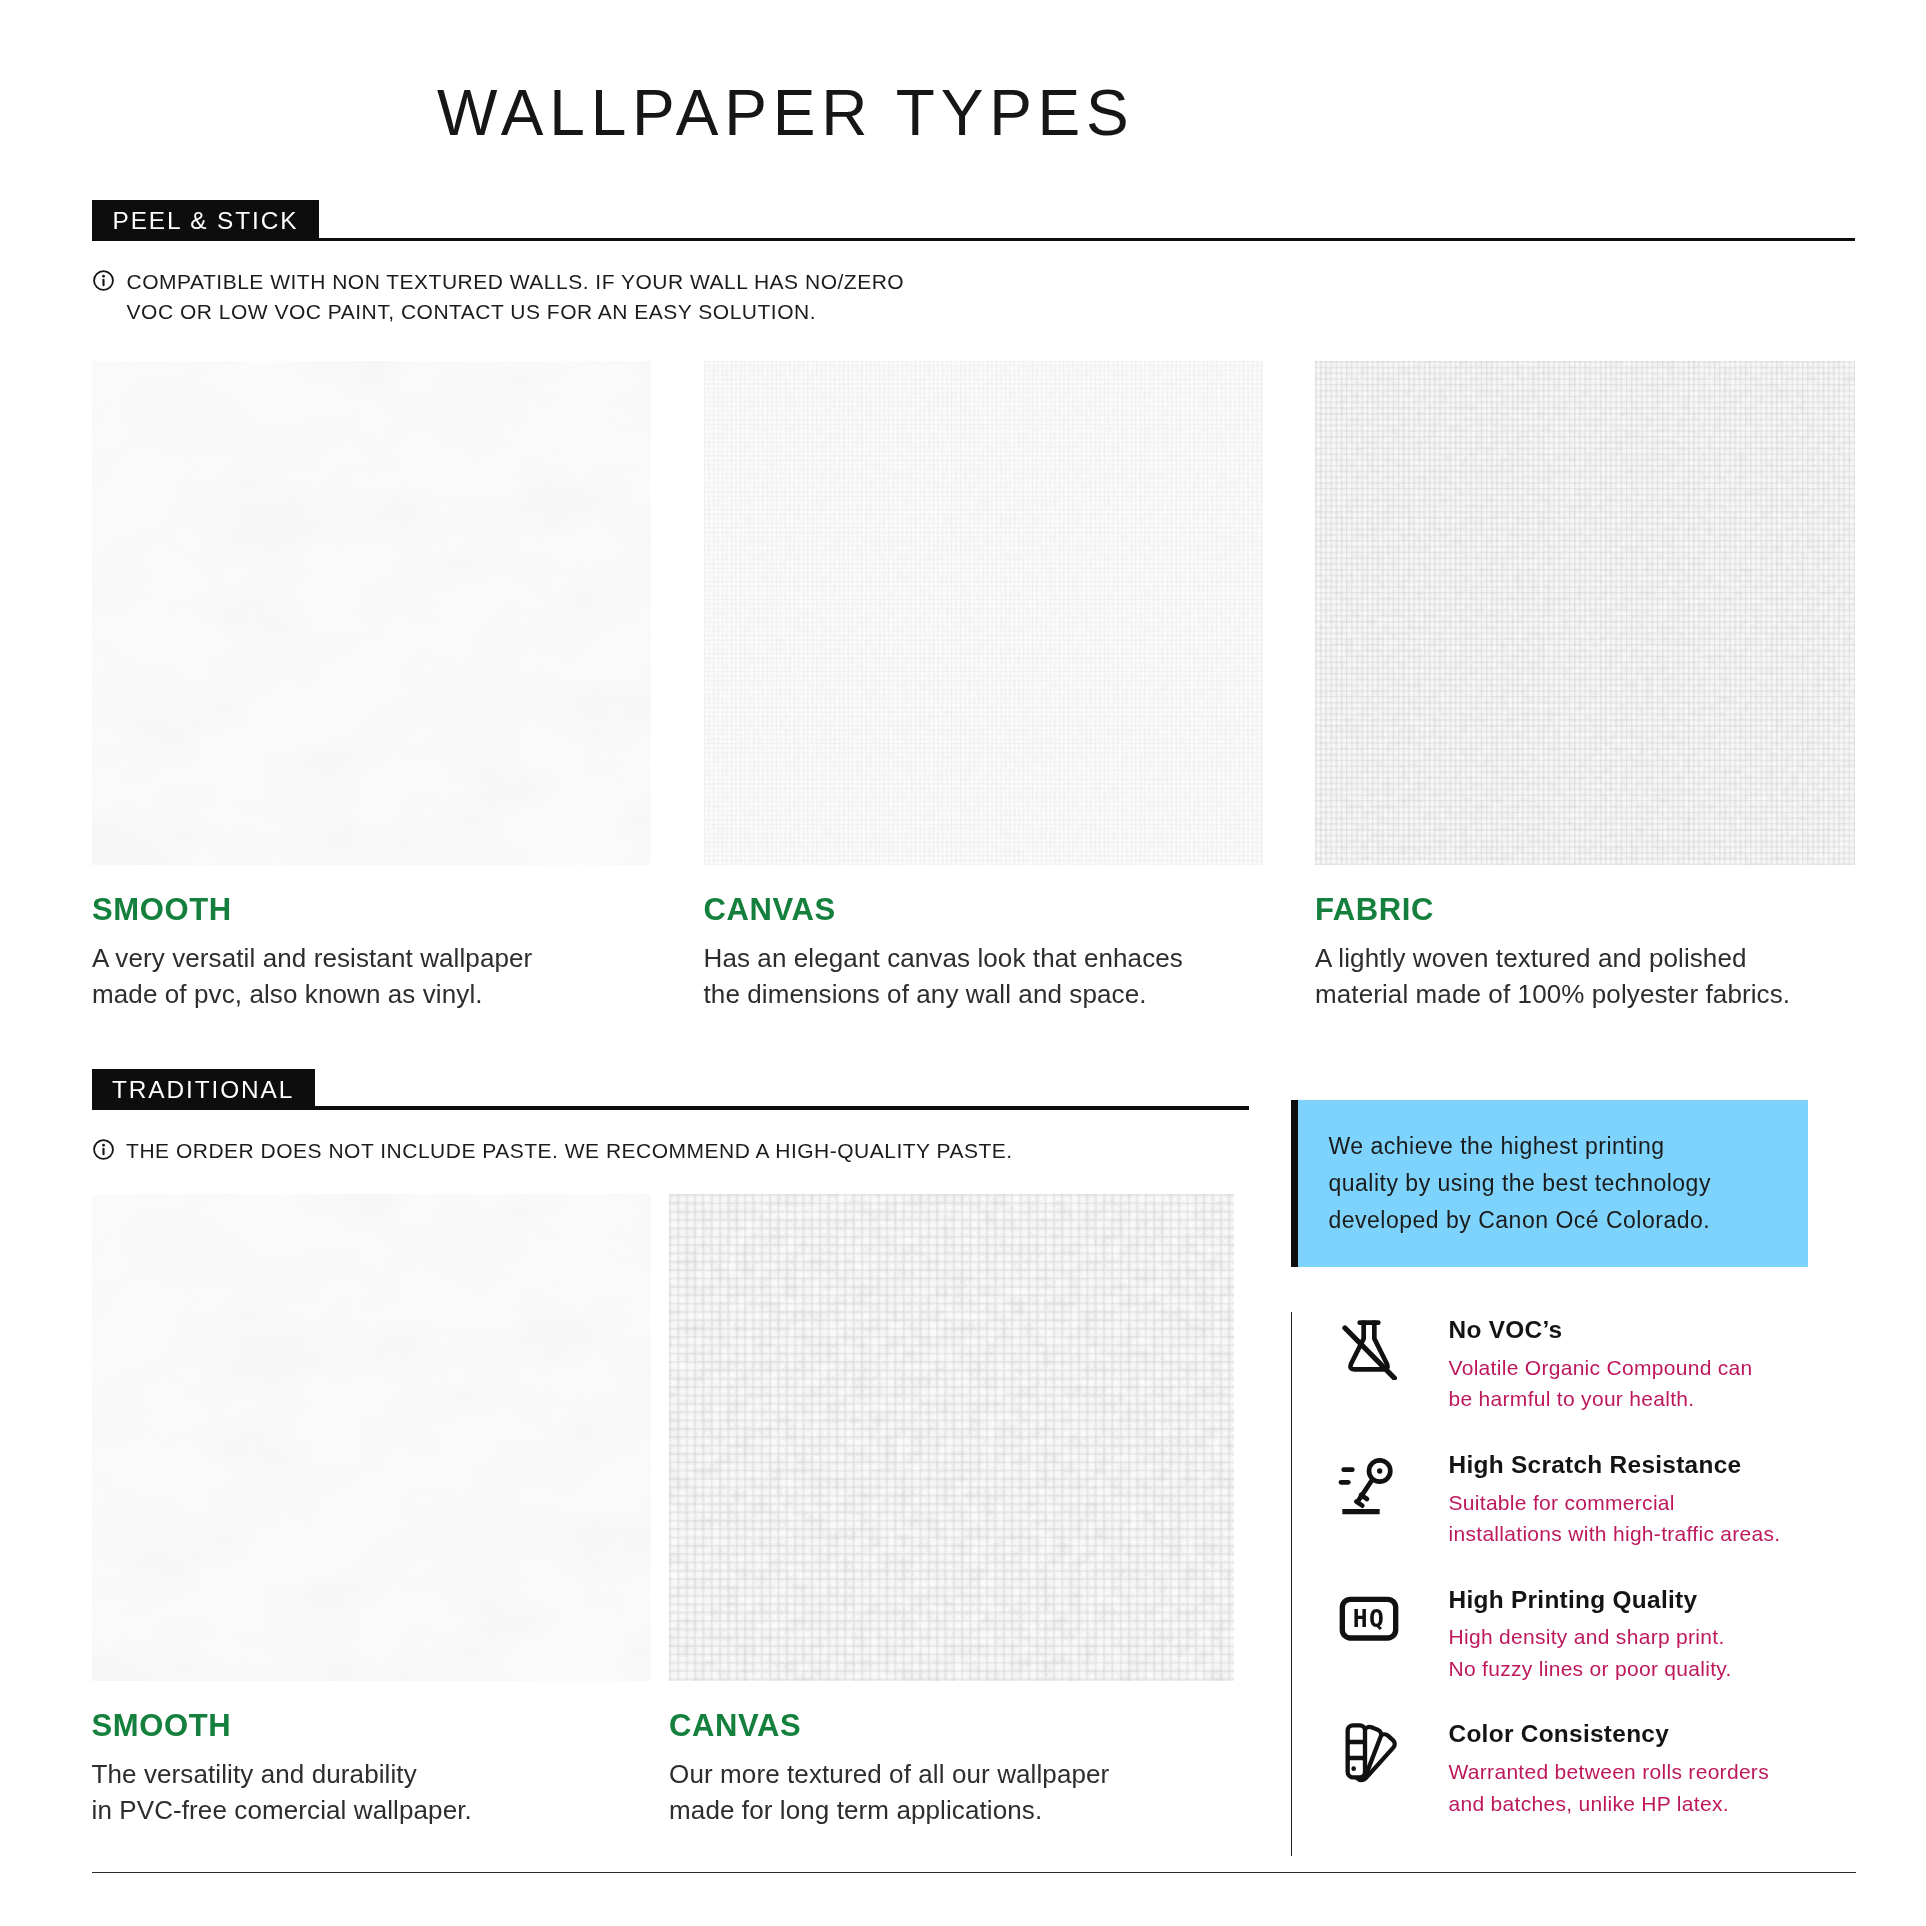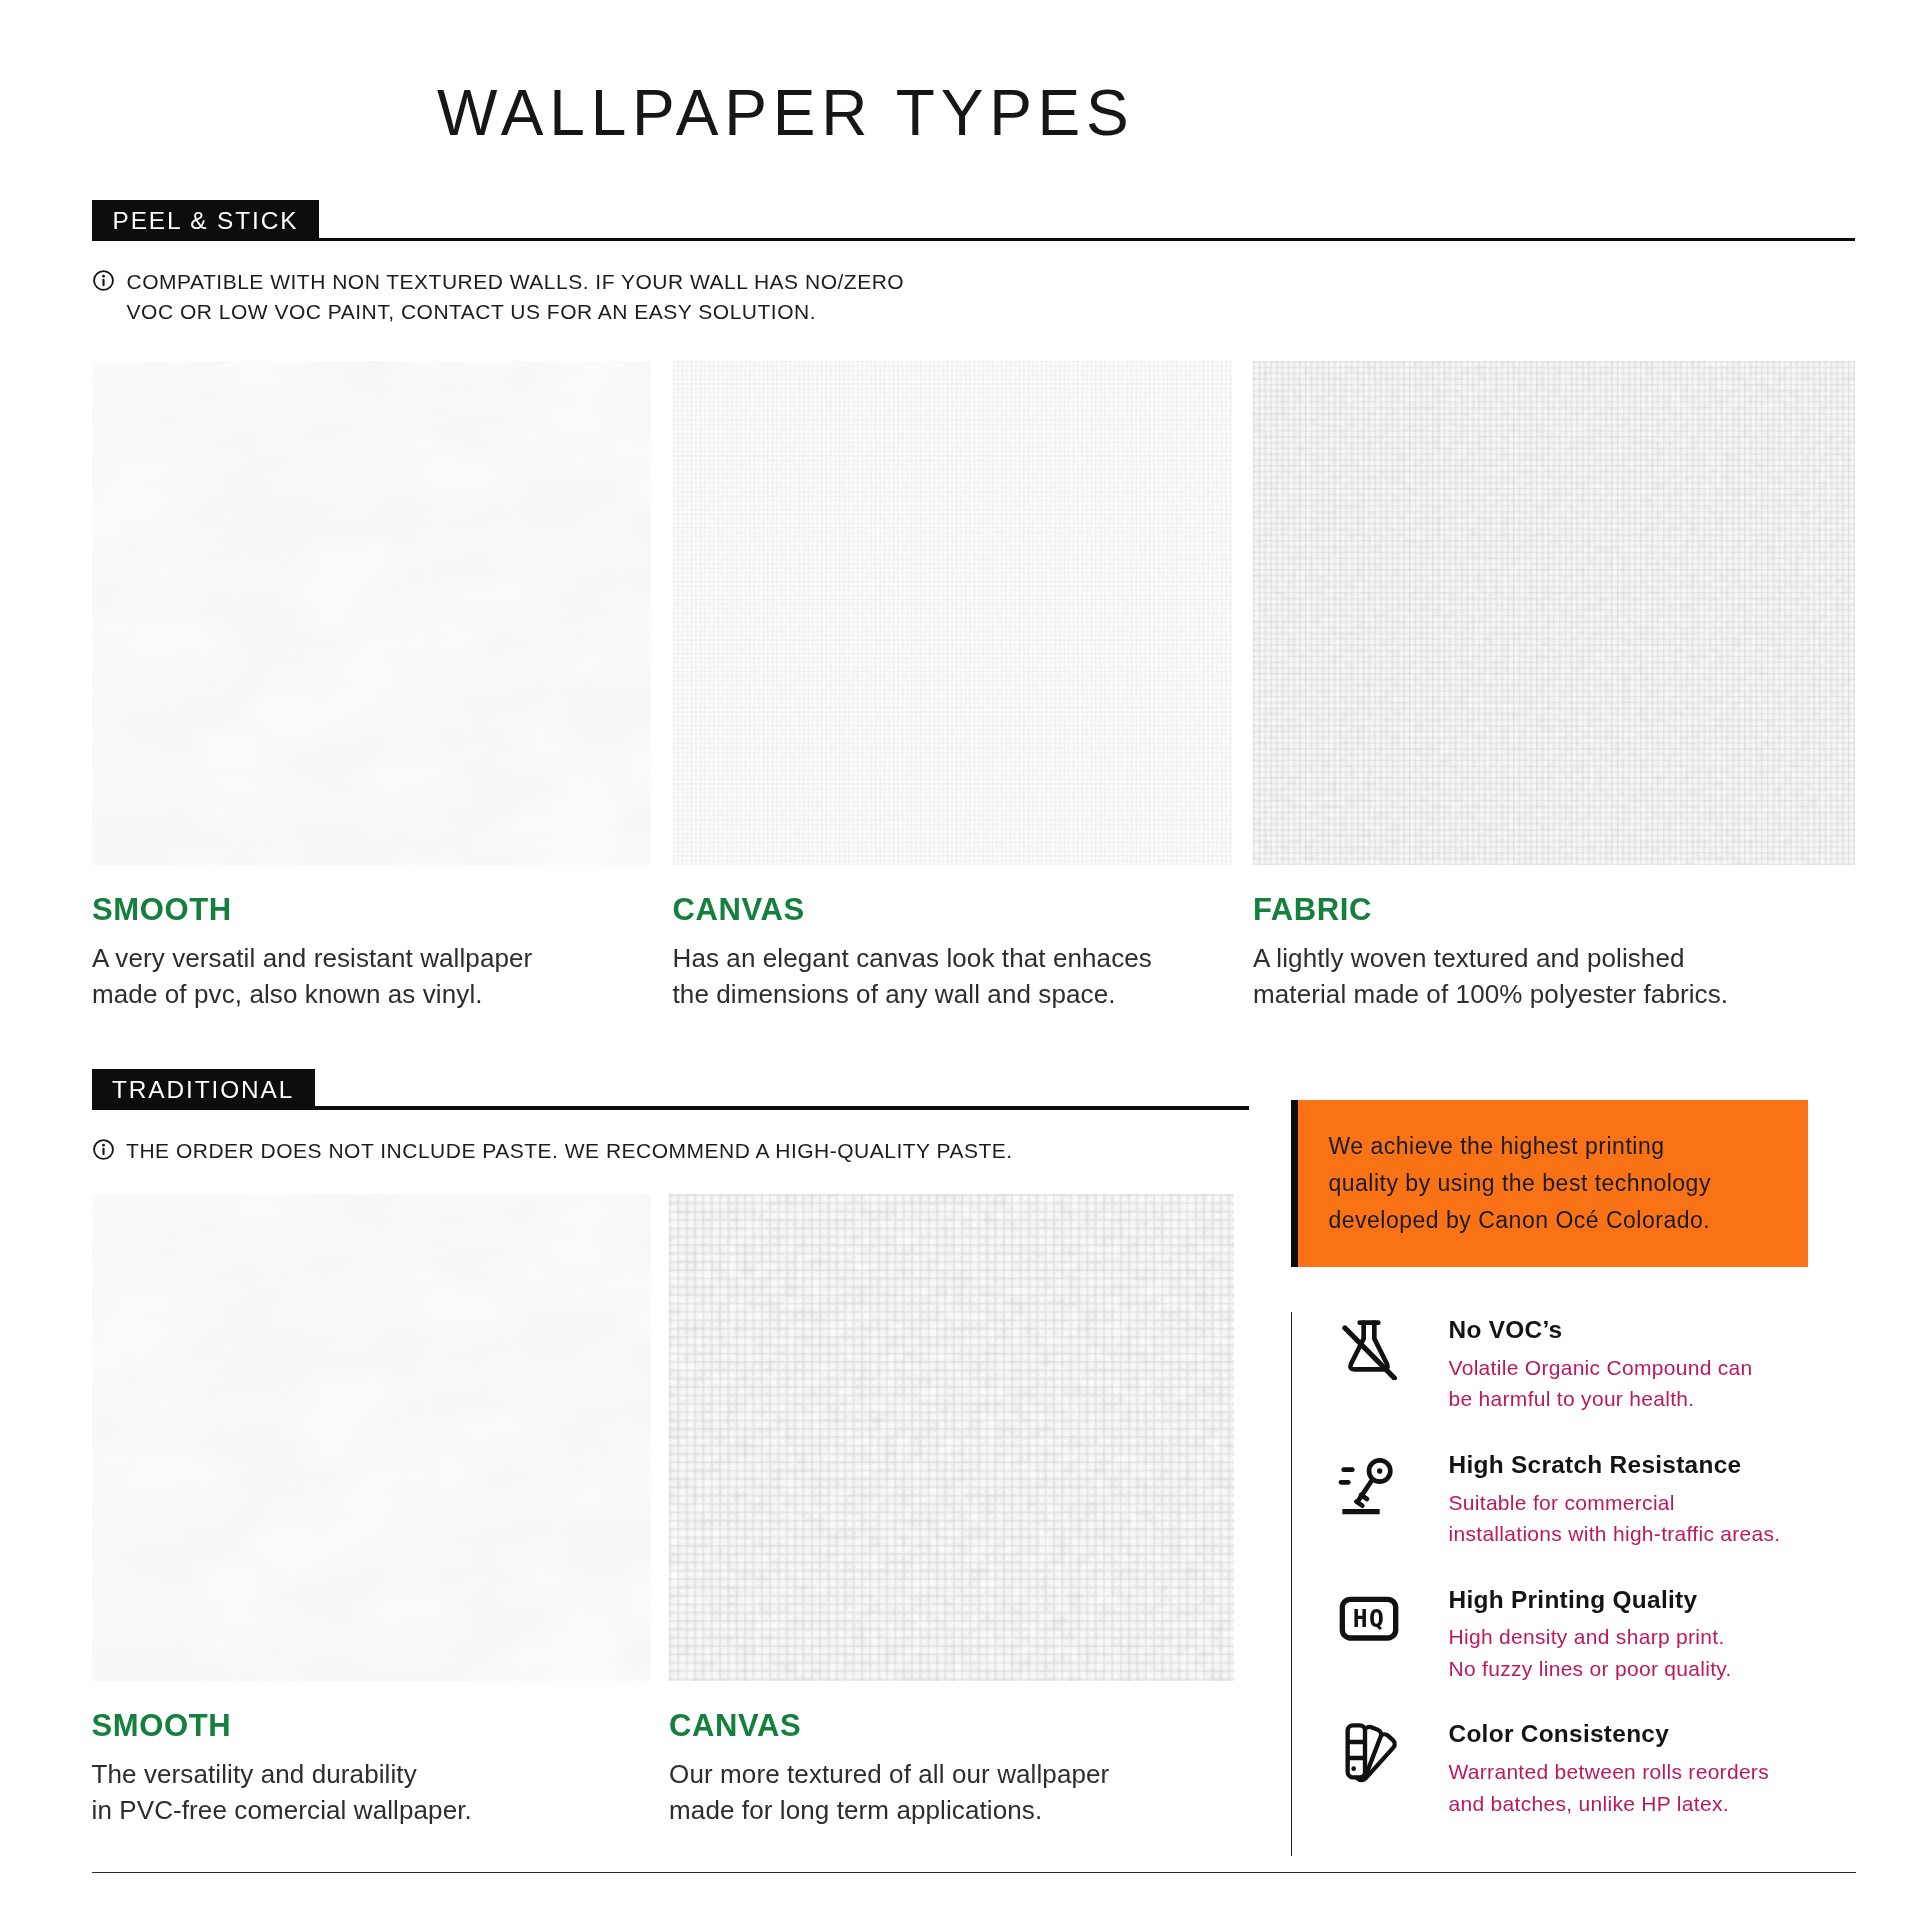--- a/index.html
+++ b/index.html
@@ -21,34 +21,34 @@
 
   
   .note { display:flex; gap:11.6px; margin-top:26px; font-size:21px; letter-spacing:0.5px;
           line-height:1.45; color:#1c1c1c; }
   .note .i-ico { width:23px; height:23px; flex:none; margin-top:1.9px; }
 
   
   .grid1 { display:flex; justify-content:space-between; margin-top:33px; }
   .grid2 { display:flex; gap:18.6px; margin-top:28px; }
   .sw { width:559px; }
-  .sw.wide { width:602px; }
+  .sw.wide { width:540px; }
   .sw.w2 { width:565px; }
   .sw-img { height:504px; overflow:hidden; background:#f5f5f4; }
   .grid2 .sw-img { height:487px; }
   .sw-img svg { display:block; width:100%; height:100%; }
   .sw h3 { font-size:31px; font-weight:700; letter-spacing:0.6px; margin-top:27px; color:#15803d; }
   .sw .desc { font-size:26px; font-weight:400; color:#2d2d2d; line-height:1.38; margin-top:13px; letter-spacing:0.1px; }
 
   
   .trad { display:flex; gap:42px; margin-top:56px;justify-content:center; }
   .trad-main { width:1157px; flex:none; }
   .aside { width:565px; flex:none; }
 
-  .qbox { margin-top:31px; margin-right:48px; background:#f97316; border-left:7px solid #0d0d0d;
+  .qbox { margin-top:31px; margin-right:48px; background:#7dd3fc; border-left:7px solid #0d0d0d;
           padding:28px 31px; font-size:23px; line-height:1.62; color:#1b1b1b; letter-spacing:0.5px; }
 
   .features { list-style:none; margin-top:45px; border-left:1.9px solid #222222; padding:3.9px 0 1.3px 45px; }
   .feat { display:flex; gap:48px; margin-bottom:36px; }
   .f-icon { width:64px; height:64px; flex:none; }
   .f-icon svg { width:100%; height:100%; display:block; }
   .feat h4 { font-size:24.4px; font-weight:700; letter-spacing:0.3px; color:#141414; }
   .feat .fdesc { margin-top:7.7px; font-size:21px; line-height:1.5; color:#be185d; letter-spacing:0.3px; }
 
   .bottom-rule { border:none; border-top:1.9px solid #2a2a2a; width:1764px; margin-top:15.4px; }

